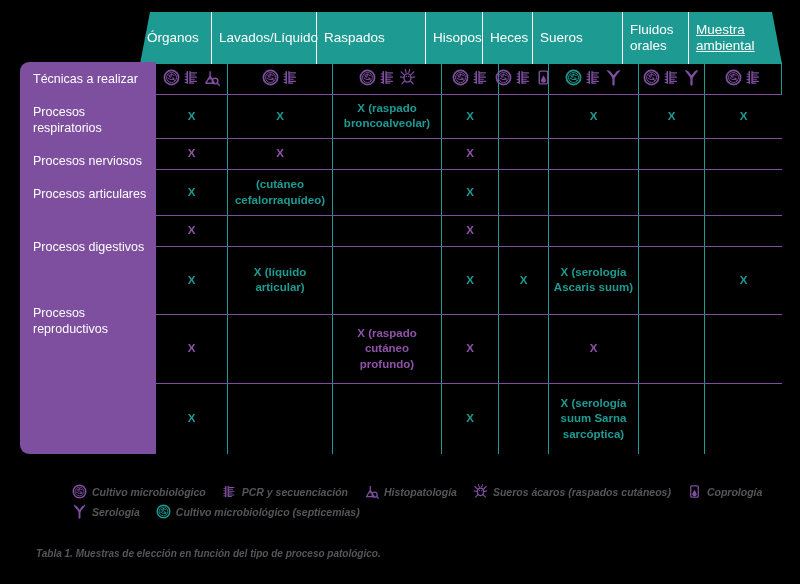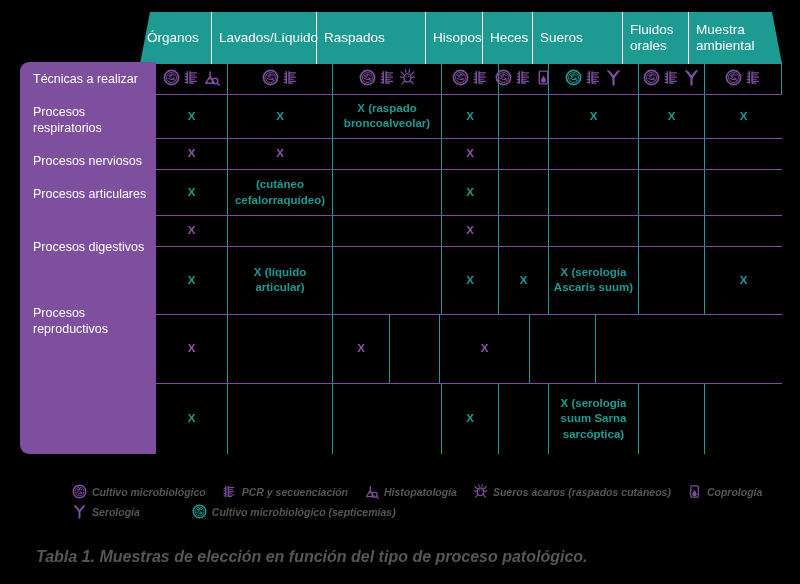--- a/index.html
+++ b/index.html
@@ -88,37 +88,37 @@
   .icon-wrap { display: flex; align-items: center; justify-content: center; gap: 3px; }
   .ic { display: block; }
 
   
   .legend {
     position: absolute;
     left: 72px; top: 484px;
     width: 712px;
   }
   .legend-line { display: flex; align-items: flex-end; flex-wrap: nowrap; }
-  .legend-line.l2 { margin-top: 5px; gap: 36px; }
+  .legend-line.l2 { margin-top: 5px; }
   .legend-item { display: flex; align-items: center; margin-right: 16px; }
   .legend-item .lbl {
     color: #56565a;
     font-size: 10.5px;
     font-style: italic;
     font-weight: bold;
     margin-left: 5px;
     white-space: nowrap;
   }
 
   
   .caption {
     position: absolute;
     left: 36px; top: 548px;
     color: #56565a;
-    font-size: 16px;
+    font-size: 10px;
     font-style: italic;
     font-weight: bold;
     white-space: nowrap;
   }
 </style>
 </head>
 <body>
 
 <div id="root">
 
@@ -138,21 +138,21 @@
       </div>
       <div class="hcell" style="width: 50px;">
         <span>Heces</span>
       </div>
       <div class="hcell" style="width: 90px;">
         <span>Sueros</span>
       </div>
       <div class="hcell" style="width: 66px;">
         <span>Fluidos orales</span>
       </div>
-      <div class="hcell" style="width: 77px;">
+      <div class="hcell" style="width: 77px; text-decoration: underline;">
         <span>Muestra ambiental</span>
       </div>
     </div>
 
   <div class="sidebar"></div>
   <div class="sidebar-inner" id="sidebar-inner">
       <div class="rlabel" style="height: 35px;">Técnicas a realizar</div>
       <div class="rlabel" style="height: 48px;">Procesos respiratorios</div>
       <div class="rlabel" style="height: 33px;">Procesos nerviosos</div>
       <div class="rlabel" style="height: 33px;">Procesos articulares</div>
@@ -363,20 +363,21 @@
         <div class="gcell teal" style="width: 109px;"></div>
         <div class="gcell teal" style="width: 57px;">X</div>
         <div class="gcell teal" style="width: 50px;">X</div>
         <div class="gcell teal" style="width: 90px;">X (serología Ascaris suum)</div>
         <div class="gcell teal" style="width: 66px;"></div>
         <div class="gcell teal" style="width: 77px;">X</div>
       </div>
       <div class="grow" style="height: 75px;">
         <div class="gcell purple" style="width: 72px;">X</div>
         <div class="gcell purple" style="width: 105px;"></div>
+        <div class="gcell purple" style="width: 109px;">X (raspado cutáneo profundo)</div>
         <div class="gcell purple" style="width: 57px;">X</div>
         <div class="gcell purple" style="width: 50px;"></div>
         <div class="gcell purple" style="width: 90px;">X</div>
         <div class="gcell purple" style="width: 66px;"></div>
         <div class="gcell purple" style="width: 77px;"></div>
       </div>
       <div class="grow" style="height: 75px;">
         <div class="gcell teal" style="width: 72px;">X</div>
         <div class="gcell teal" style="width: 105px;"></div>
         <div class="gcell teal" style="width: 109px;"></div>

